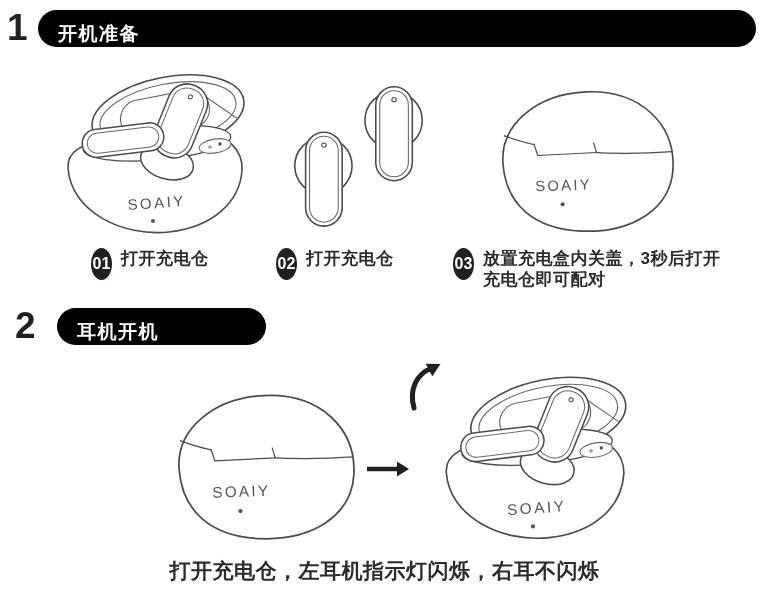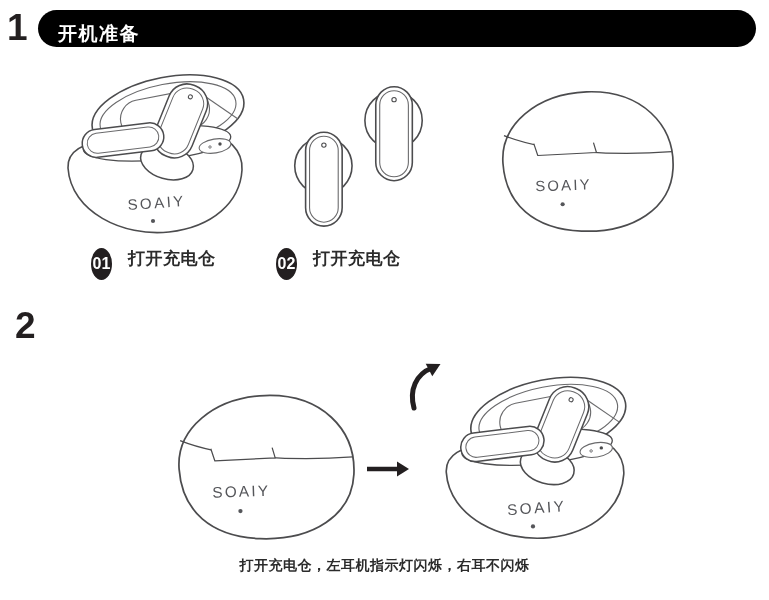--- a/index.html
+++ b/index.html
@@ -4,22 +4,22 @@
 <style>
   html,body{margin:0;padding:0;background:#fff;}
   .canvas{position:relative;width:769px;height:600px;background:#ffffff;overflow:hidden;
           font-family:"Liberation Sans","DejaVu Sans",sans-serif;color:#231f20;}
   .sec-num{position:absolute;font-weight:bold;font-size:37px;line-height:1;color:#231f20;}
   .pill{position:absolute;background:#000000;border-radius:19px;height:37px;display:flex;align-items:flex-end;
         color:#ffffff;font-weight:bold;font-size:19px;padding-left:20px;letter-spacing:1.5px;box-sizing:border-box;}
   .step{position:absolute;display:flex;align-items:flex-start;gap:9px;}
   .badge{width:21px;height:32px;border-radius:50%;background:#231f20;color:#fff;font-size:16px;font-weight:bold;
          display:flex;align-items:center;justify-content:center;flex:0 0 21px;letter-spacing:0;}
-  .step-label{font-size:17px;font-weight:bold;color:#2b2b2b;line-height:21px;letter-spacing:0.5px;margin-left:7px;}
-  .footer-note{position:absolute;left:0;right:0;top:557px;text-align:center;font-size:14px;font-weight:bold;
+  .step-label{font-size:17px;font-weight:bold;color:#2b2b2b;line-height:21px;letter-spacing:0.5px;}
+  .footer-note{position:absolute;left:0;right:0;top:557px;text-align:center;font-size:21px;font-weight:bold;
                color:#2b2b2b;letter-spacing:0.5px;}
   .ill{position:absolute;}
   .defs-holder{position:absolute;width:0;height:0;overflow:hidden;}
 </style>
 </head>
 <body>
 
 <div class="canvas">
 
   <svg class="defs-holder" aria-hidden="true">
@@ -96,22 +96,32 @@
   <div class="step" style="left:91px;top:248px;">
     <div class="badge">01</div>
     <div class="step-label">打开充电仓</div>
   </div>
 
   <div class="step" style="left:276px;top:248px;text-align:center;">
     <div class="badge">02</div>
     <div class="step-label">打开充电仓</div>
   </div>
 
+  <div class="step" style="left:453px;top:248px;">
+    <div class="badge">03</div>
+    <div>
+      <div class="step-label">放置充电盒内关盖，3秒后打开</div>
+      <div class="step-label">充电仓即可配对</div>
+    </div>
+  </div>
 
   <div class="sec-num" style="left:15px;top:307px;">2</div>
+  <div class="pill" style="left:57px;top:308px;width:209px;">
+    <span>耳机开机</span>
+  </div>
 
   <svg class="ill" style="left:158px;top:371px;" width="216" height="184" viewBox="0 0 210 180">
     <use href="#draw-closed-case"></use>
   </svg>
 
   <svg class="ill" style="left:364px;top:458px;" width="48" height="22" viewBox="0 0 48 22">
     <line x1="3" y1="11" x2="33" y2="11" stroke="#231f20" stroke-width="4.5"></line>
     <polygon points="33,3.5 45,11 33,18.5" fill="#231f20"></polygon>
   </svg>
 

